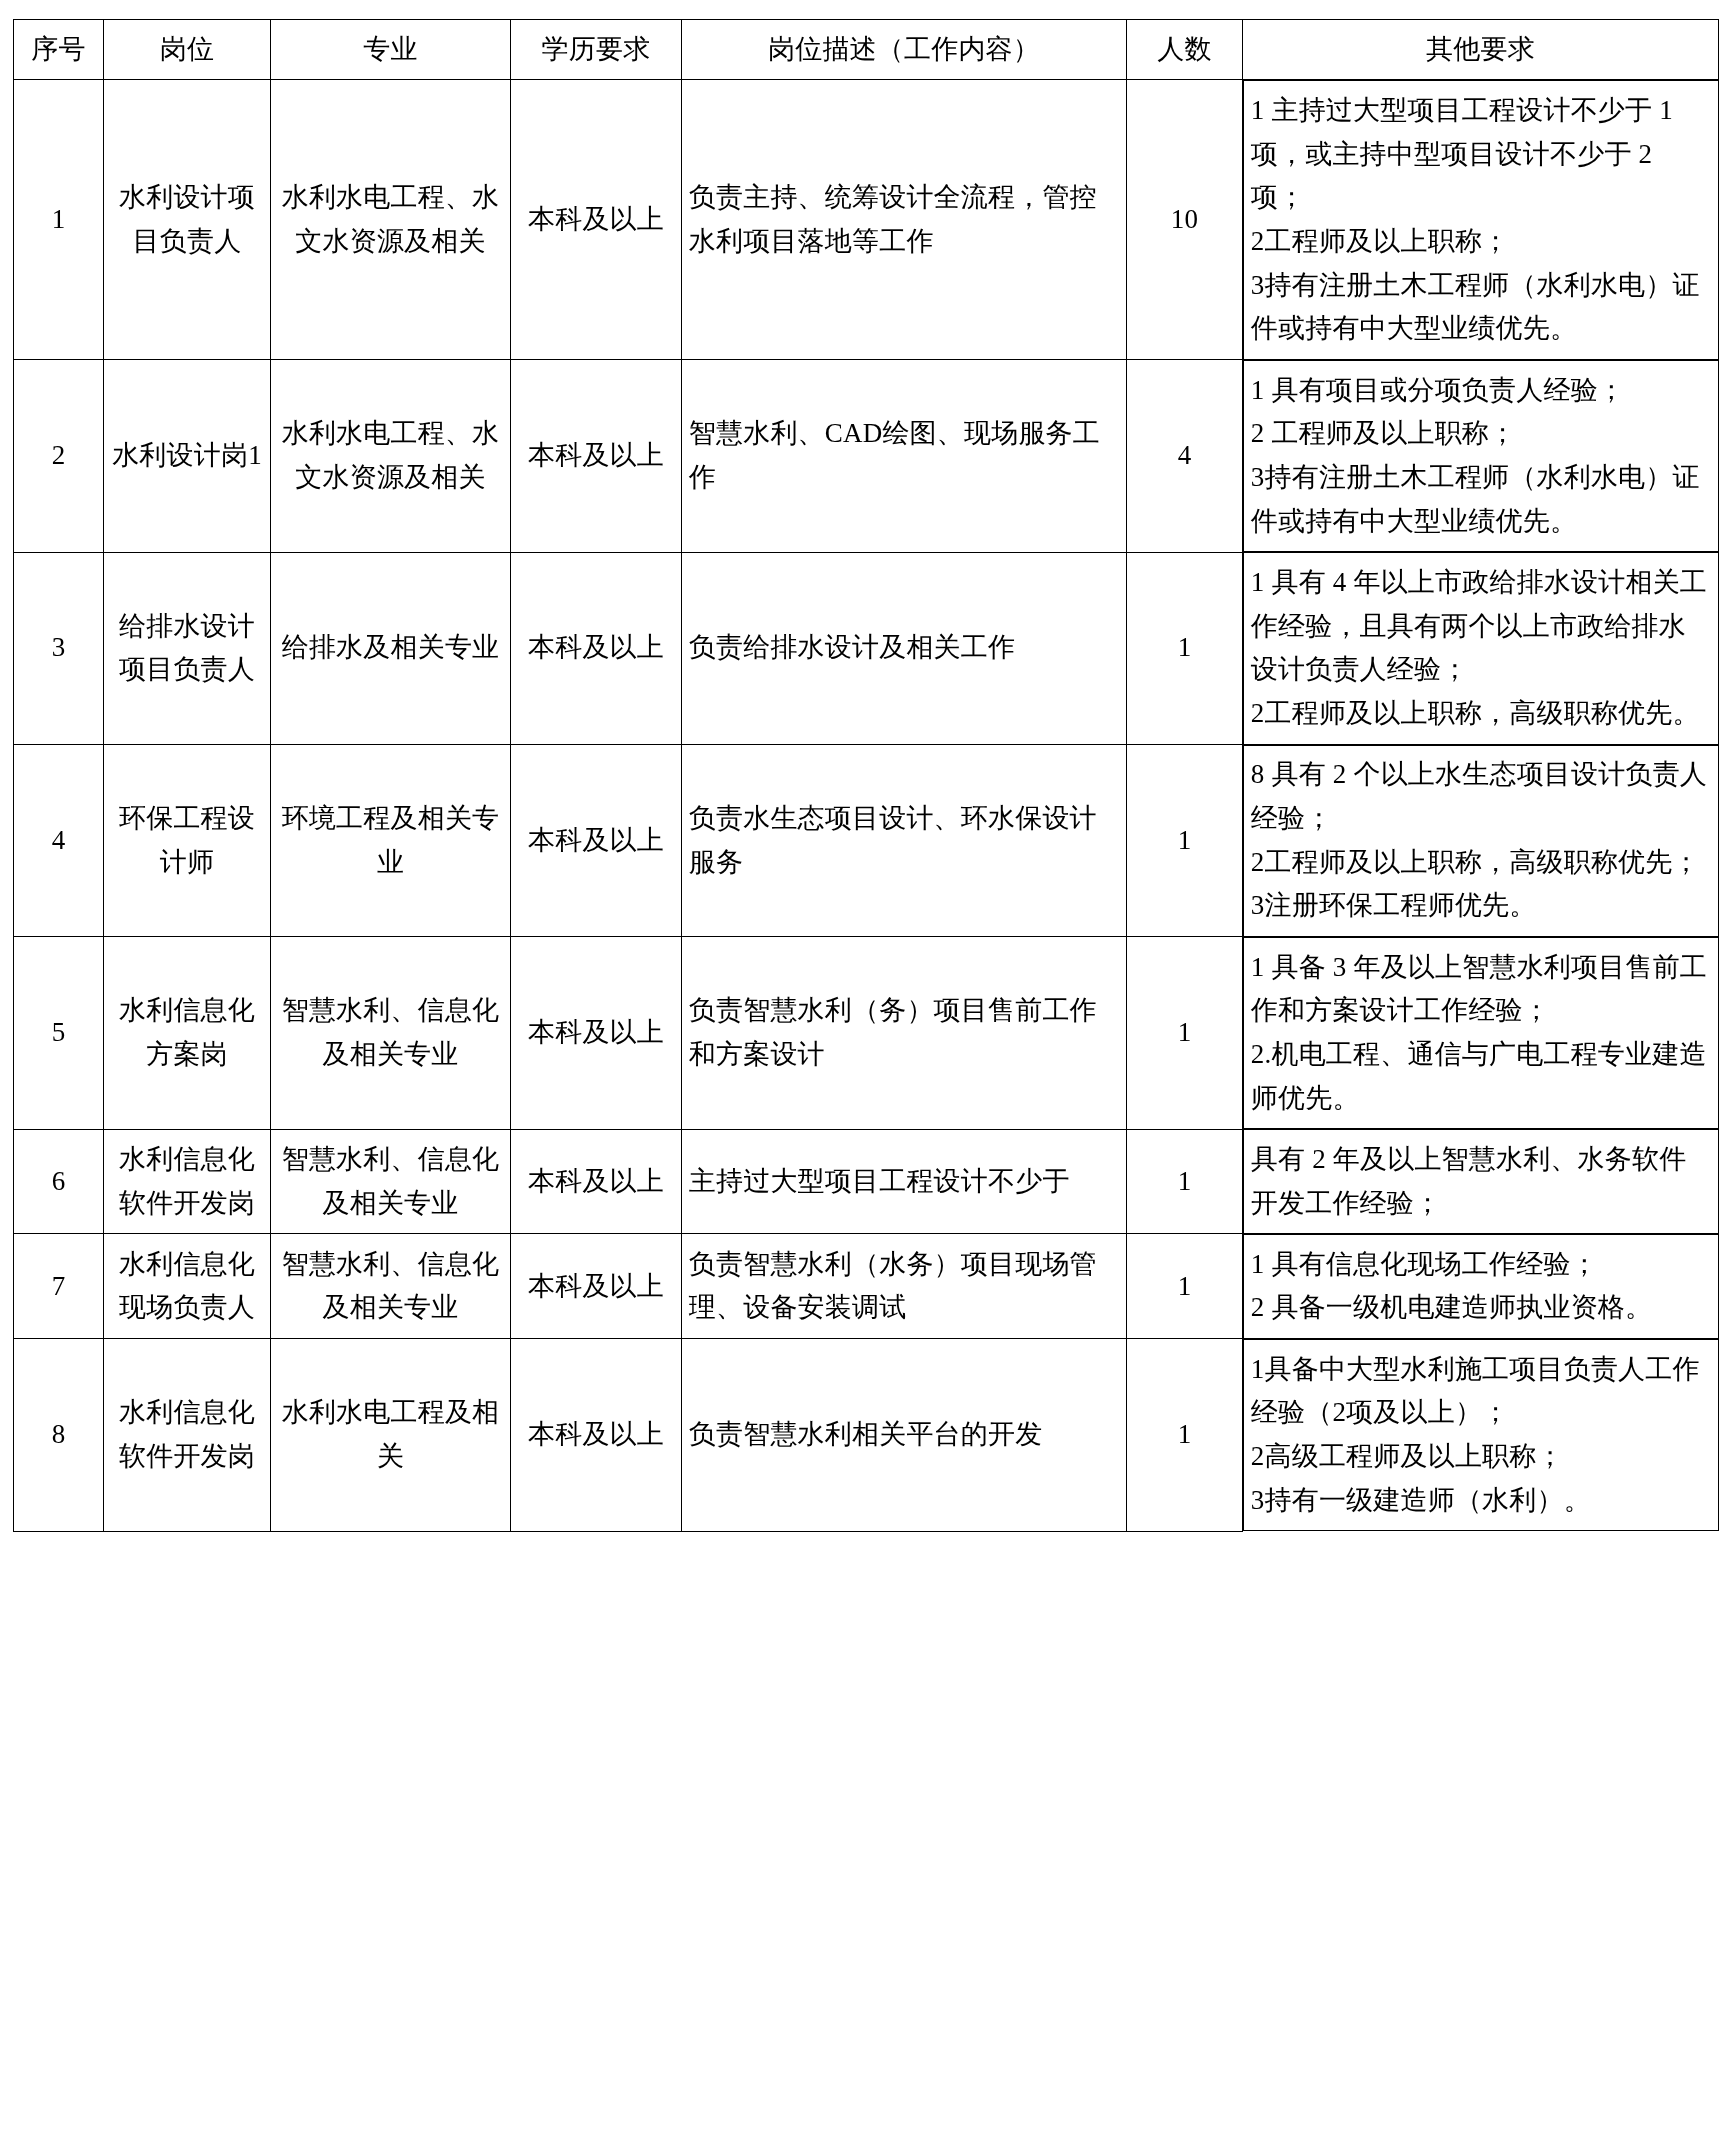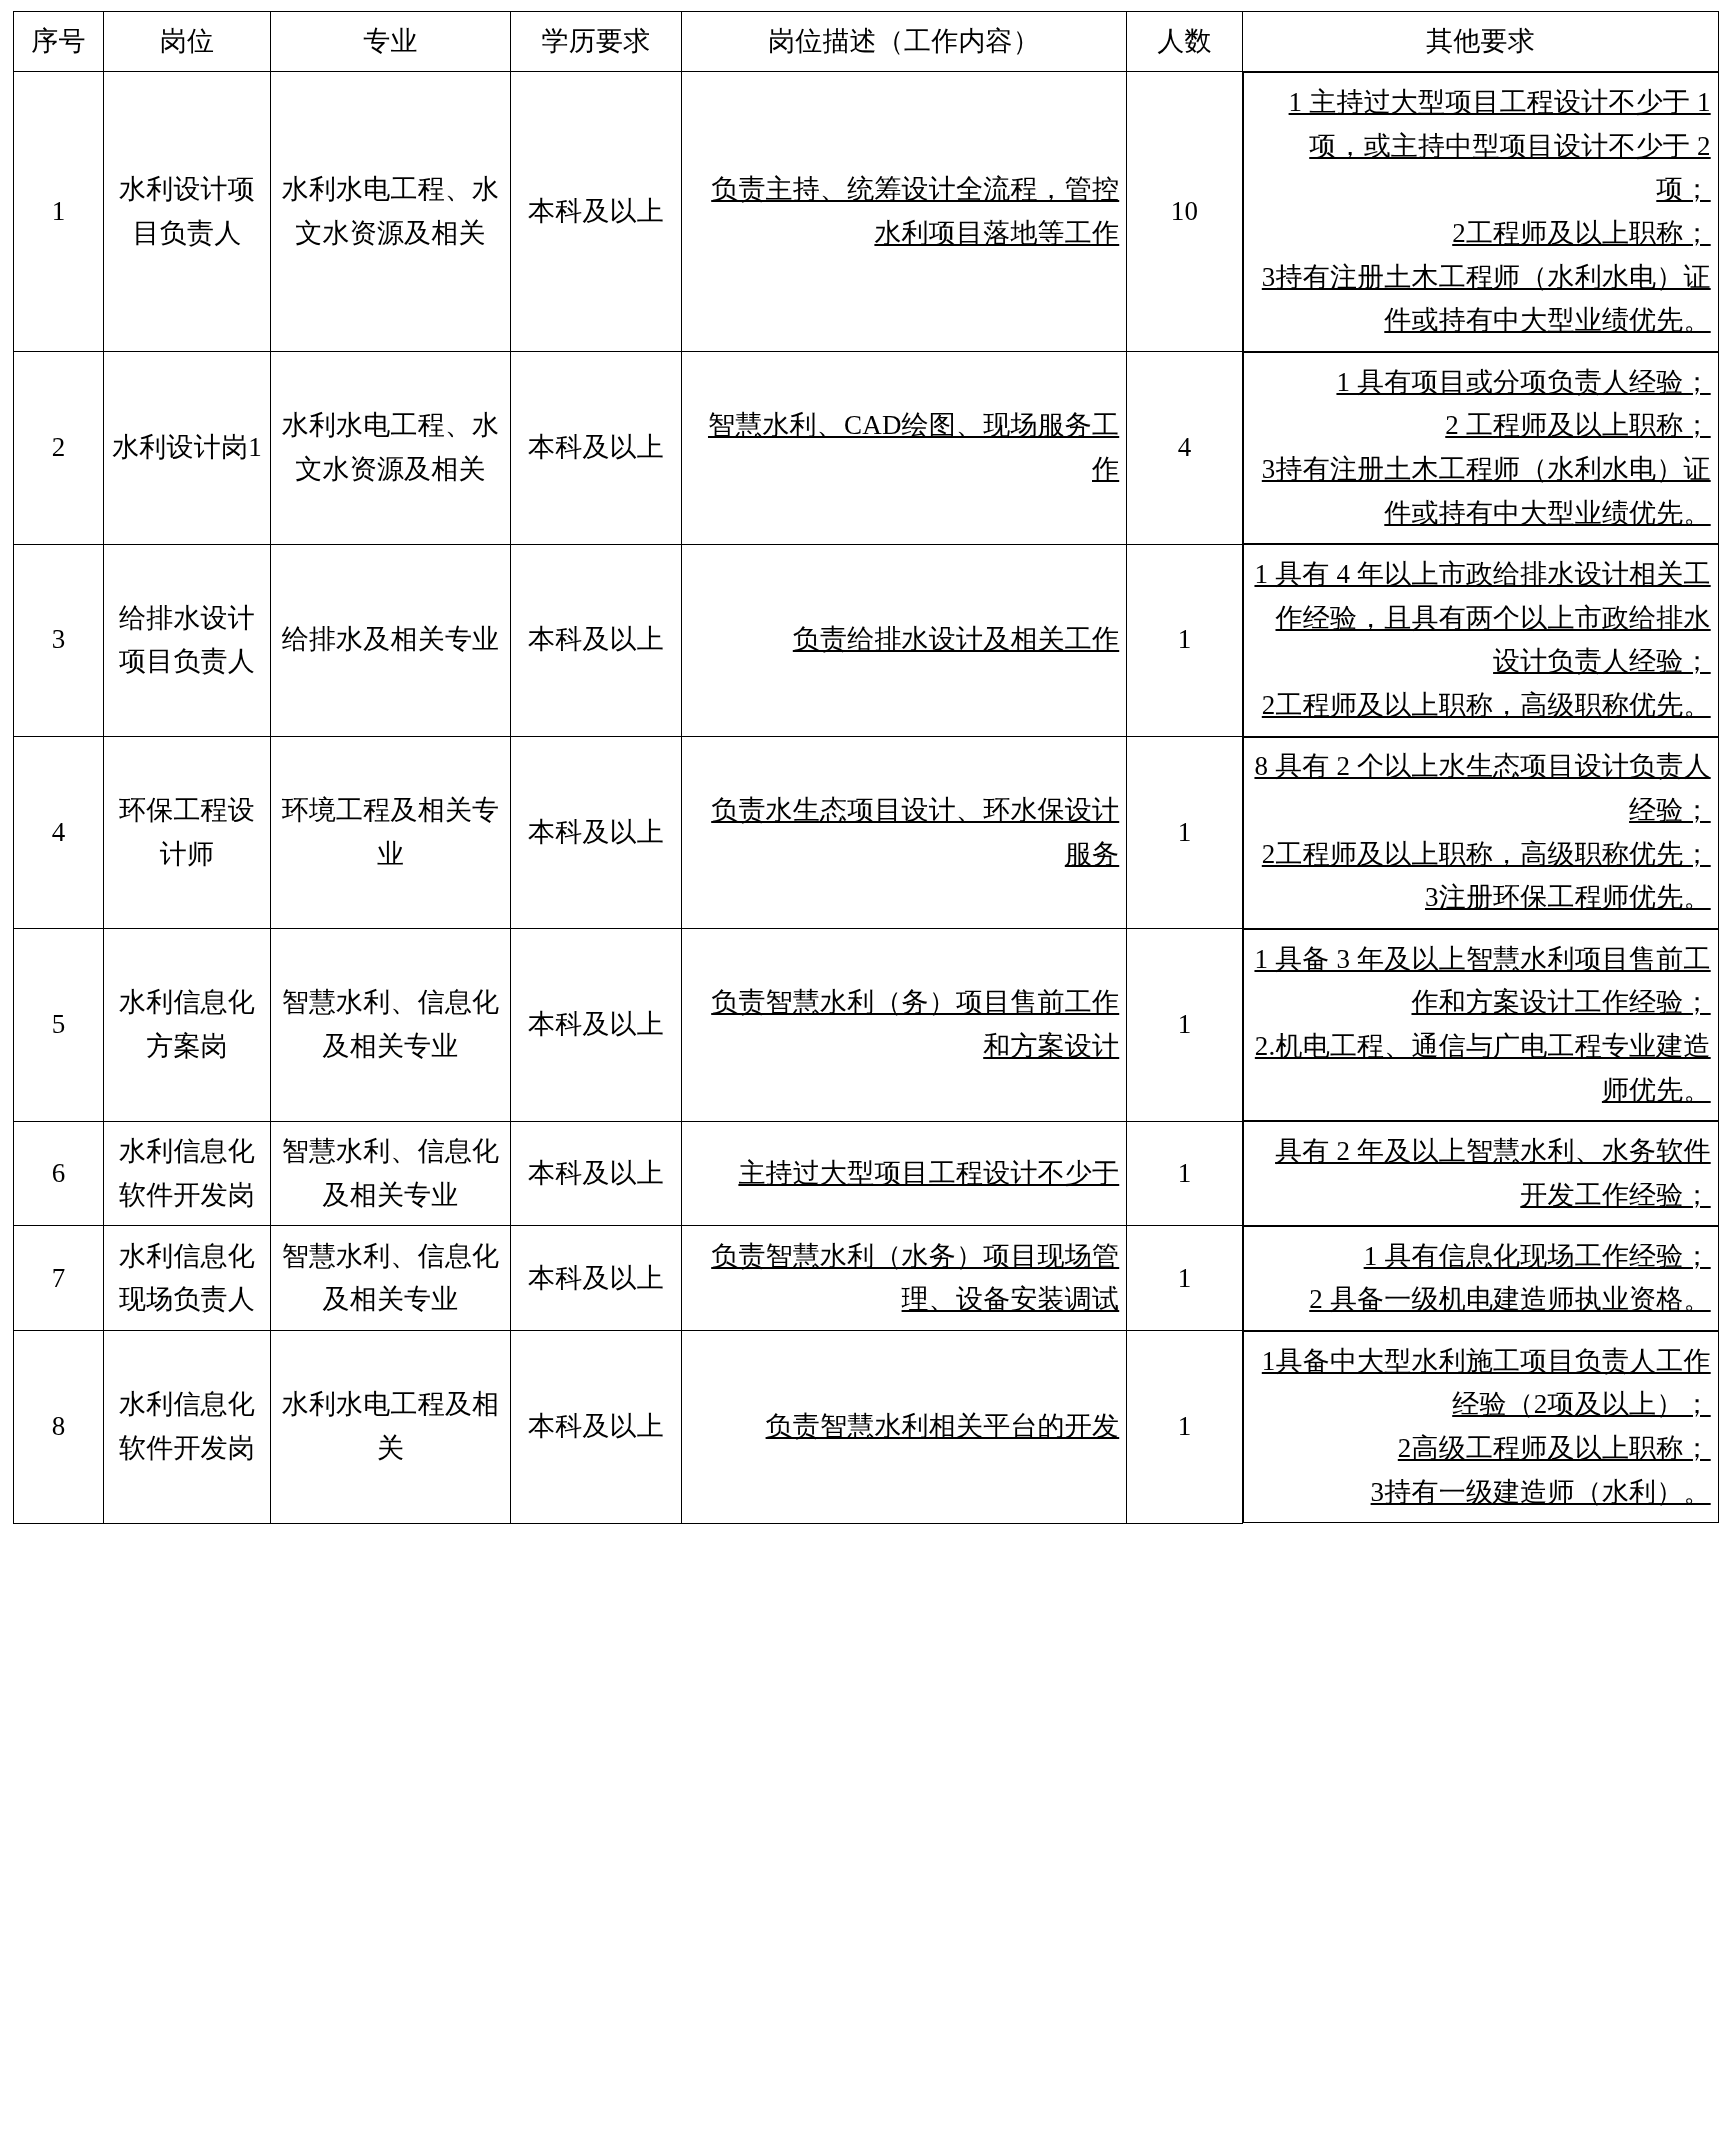--- a/index.html
+++ b/index.html
@@ -6,21 +6,21 @@
     margin: 0;
     padding: 0;
     background: #ffffff;
   }
   body {
     font-family: "Liberation Serif", "DejaVu Serif", serif;
   }
   .page {
     width: 1730px;
     box-sizing: border-box;
-    padding: 11px 13px 13px 13px;
+    padding: 19px 13px 13px 13px;
     background: #ffffff;
   }
   table.job-table {
     border-collapse: collapse;
     width: 1705px;
     table-layout: fixed;
     background: #ffffff;
   }
   table.job-table td, table.job-table th {
     border: 1.3px solid #000000;
@@ -47,22 +47,21 @@
     padding-bottom: 11px;
   }
   .cell-inner {
     display: block;
     white-space: pre-line;
   }
   td.num-col, td.seq-col, td.edu-col, td.post-col, td.major-col {
     text-align: center;
   }
   td.desc-col, td.other-col {
-    text-align: right;
-    text-decoration: underline;
+    text-align: left;
   }
   .total-row td {
     text-align: center;
     padding-top: 14.6px;
     padding-bottom: 14.6px;
   }
   .total-label {
     letter-spacing: 10.3px;
     padding-left: 10.3px;
   }

